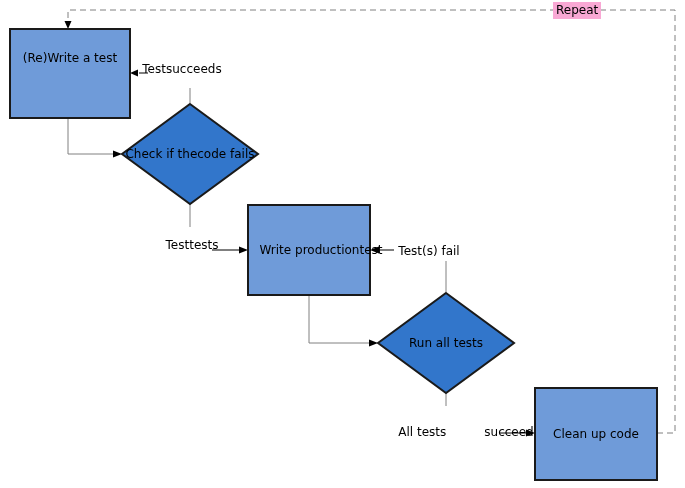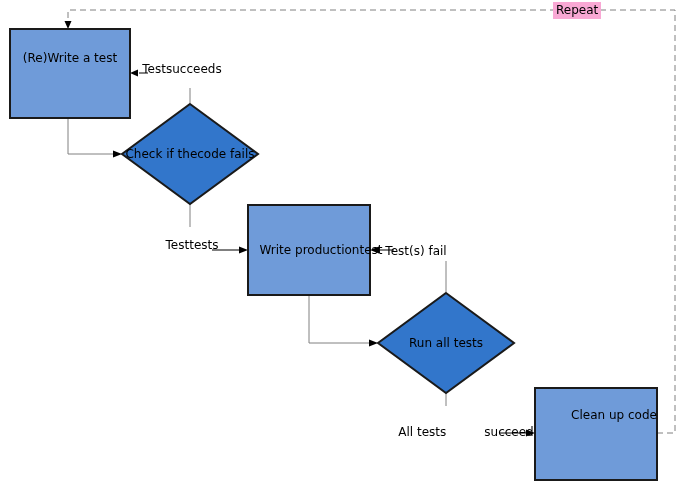--- a/index.html
+++ b/index.html
@@ -85,35 +85,35 @@
 
   <div class="txt" style="left:248px; top:205px; width:122px; height:90px;padding-left:12px;">
     <div>Write production</div>
     <div>test</div>
   </div>
 
   <div class="txt" style="left:378px; top:293px; width:136px; height:100px;text-align:right;">
     <div>Run all tests</div>
   </div>
 
-  <div class="txt" style="left:535px; top:369px; width:122px; height:92px;padding-left:18px;">
+  <div class="txt" style="left:535px; top:388px; width:122px; height:92px;">
     <div>Clean up code</div>
   </div>
 
   <div class="txt" style="left:142px; top:52px; width:80px; height:34px;">
     <div>Test</div>
     <div>succeeds</div>
   </div>
 
   <div class="txt" style="left:162px; top:228px; width:60px; height:34px;">
     <div>Test</div>
     <div>tests</div>
   </div>
 
-  <div class="txt" style="left:376px; top:243px; width:80px; height:17px;">
+  <div class="txt" style="left:389px; top:243px; width:80px; height:17px;">
     <div>Test(s) fail</div>
   </div>
 
   <div class="txt" style="left:426px; top:415px; width:80px; height:34px;gap:38px;">
     <div>All tests</div>
     <div>succeed</div>
   </div>
 
   <div class="repeat-lbl" style="left:553px; top:2px;">
     <span>Repeat</span>

